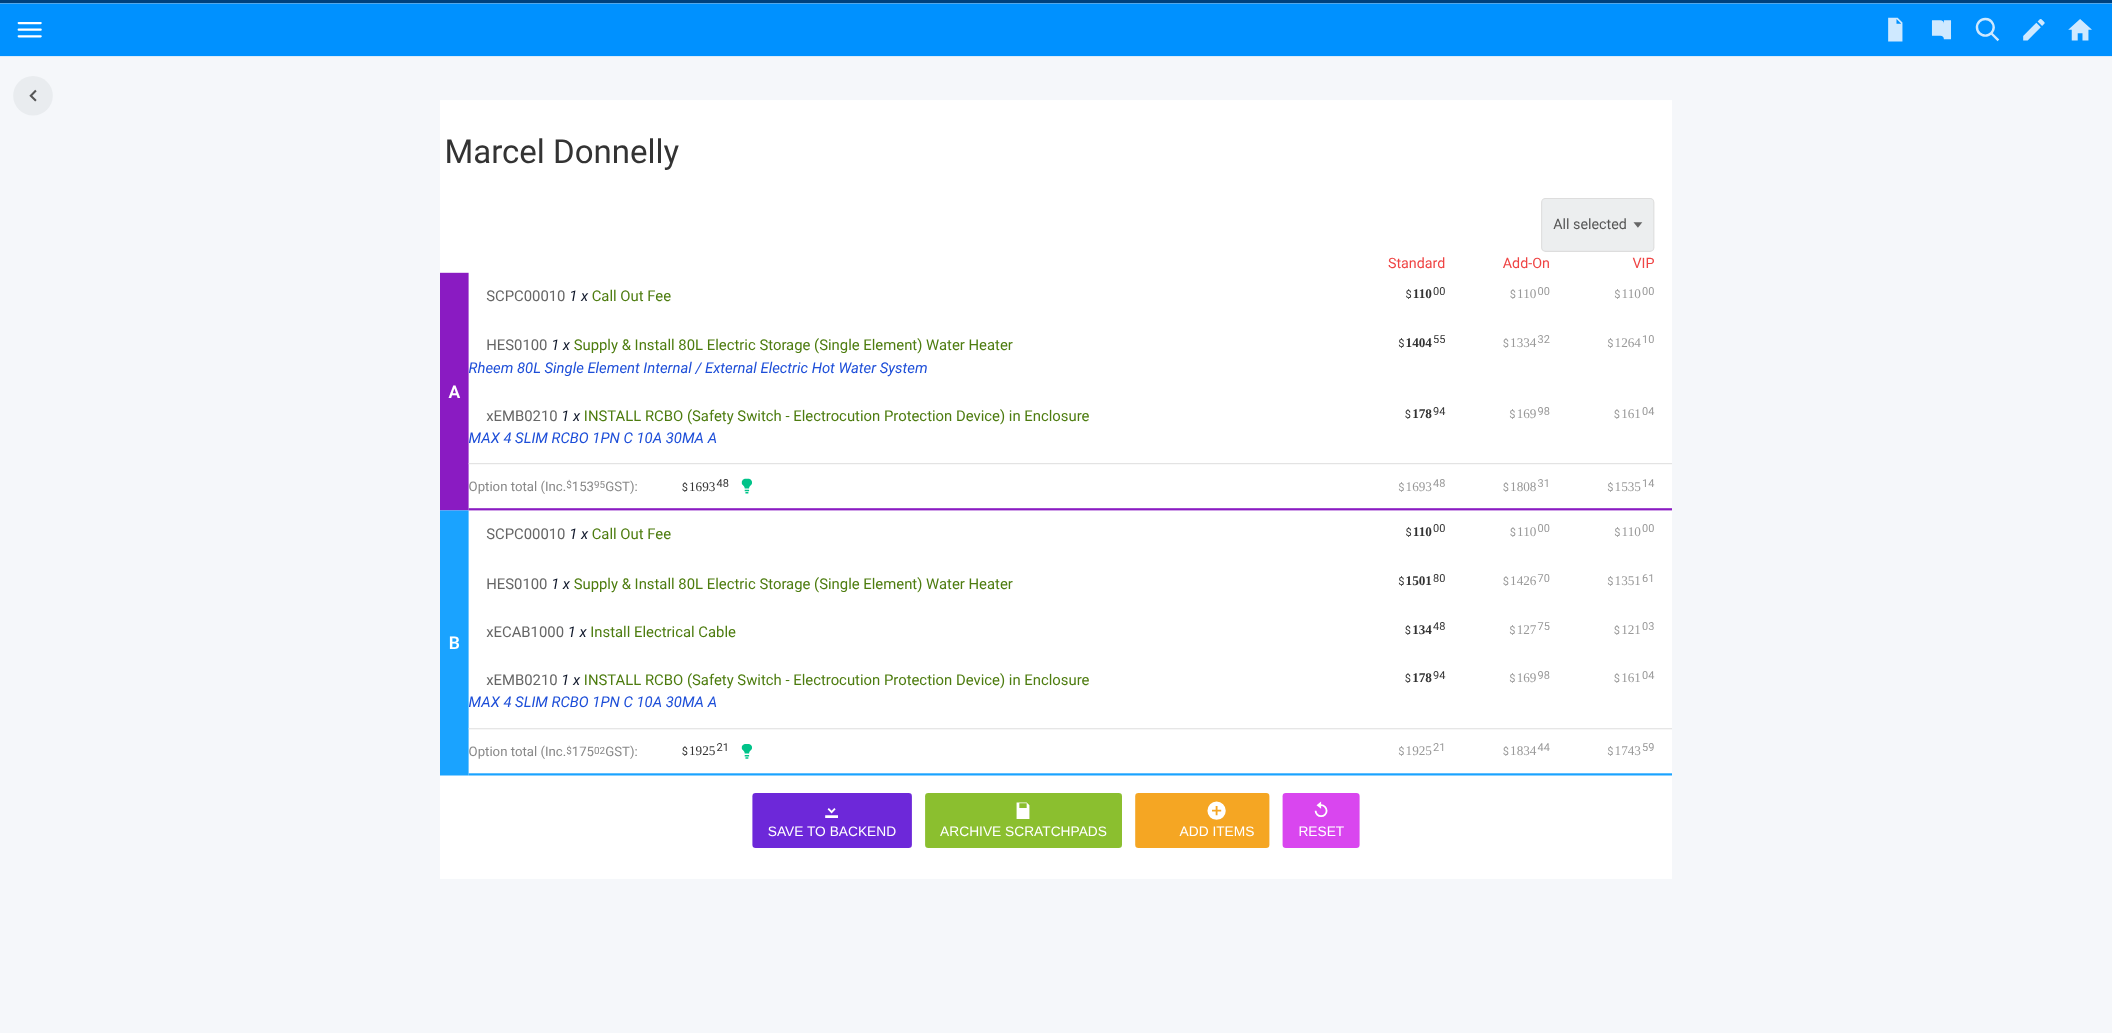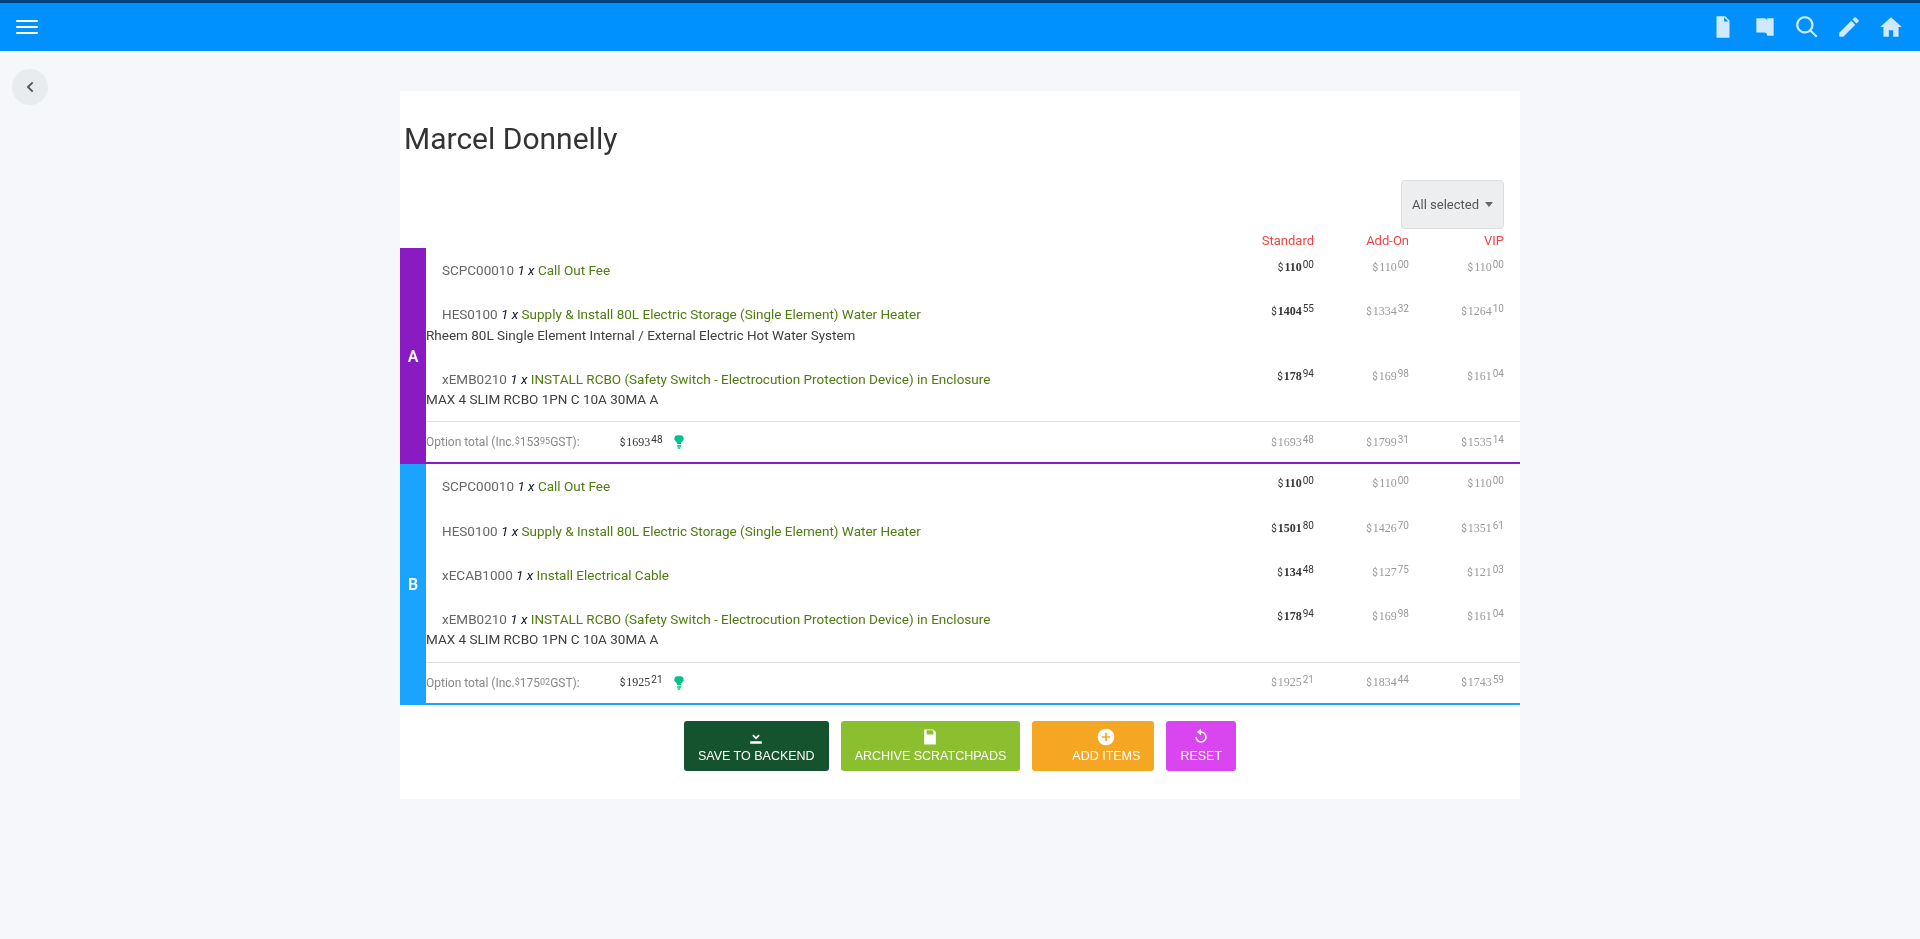--- a/index.html
+++ b/index.html
@@ -98,21 +98,21 @@
 
   .line-row {
     display:flex;
     padding: 12px 16px 12px 0;
     align-items: flex-start;
   }
   .line-left { flex:1; font-size:13.5px; color:#666; line-height:1.5; }
   .line-left .code { color:#666;padding-left:16px; }
   .line-left .qty { color:#0f172a;font-style:italic; }
   .line-left .desc { color:#4d7c0f; }
-  .line-left .sub { color:#404040; display:block; }
+  .line-left .sub { font-style: italic; color:#1d4ed8; display:block; }
 
   .price-col { width:95px; text-align:right; }
   .price {
     color:#333;
     display:flex; justify-content:flex-end; align-items:baseline;
     gap:1px;
   }
   .price.muted { color:#999; }
   .price .cur { font-size:10px; }
   .price .whole { font-size:12px;font-family:Liberation Serif, serif; }
@@ -152,21 +152,21 @@
     color:#fff;
     border:none;
     border-radius:3px;
     padding: 6px 14px 8px 14px;
     font-size:12.5px;
     cursor:pointer;
     display:flex; flex-direction:column; align-items:center; gap:2px;
     min-width: 60px;
   }
   .abtn svg { width:20px; height:20px; fill:#fff; }
-  .abtn.teal   { background:#14532d; }
+  .abtn.teal   { background:#6d28d9; }
   .abtn.olive  { background:#8bbf2f; }
   .abtn.orange { background:#f5a623;padding-left:40px; }
   .abtn.red    { background:#d946ef; }
 
   
   .viewport::-webkit-scrollbar { width: 16px; }
   .viewport::-webkit-scrollbar-track { background:#f0f0f0; }
   .viewport::-webkit-scrollbar-thumb { background:#c7c7c7; border-radius:2px; }
 </style>
 </head>
@@ -331,21 +331,21 @@
       <div class="price-col">
                 <div class="price  muted">
     <span class="cur">$</span>
                   <span class="whole">1693</span>
                   <span class="cents">48</span>
   </div>
               </div>
       <div class="price-col">
                 <div class="price  muted">
     <span class="cur">$</span>
-                  <span class="whole">1799</span>
+                  <span class="whole">1808</span>
                   <span class="cents">31</span>
   </div>
               </div>
       <div class="price-col">
                 <div class="price  muted">
     <span class="cur">$</span>
                   <span class="whole">1535</span>
                   <span class="cents">14</span>
   </div>
               </div>

